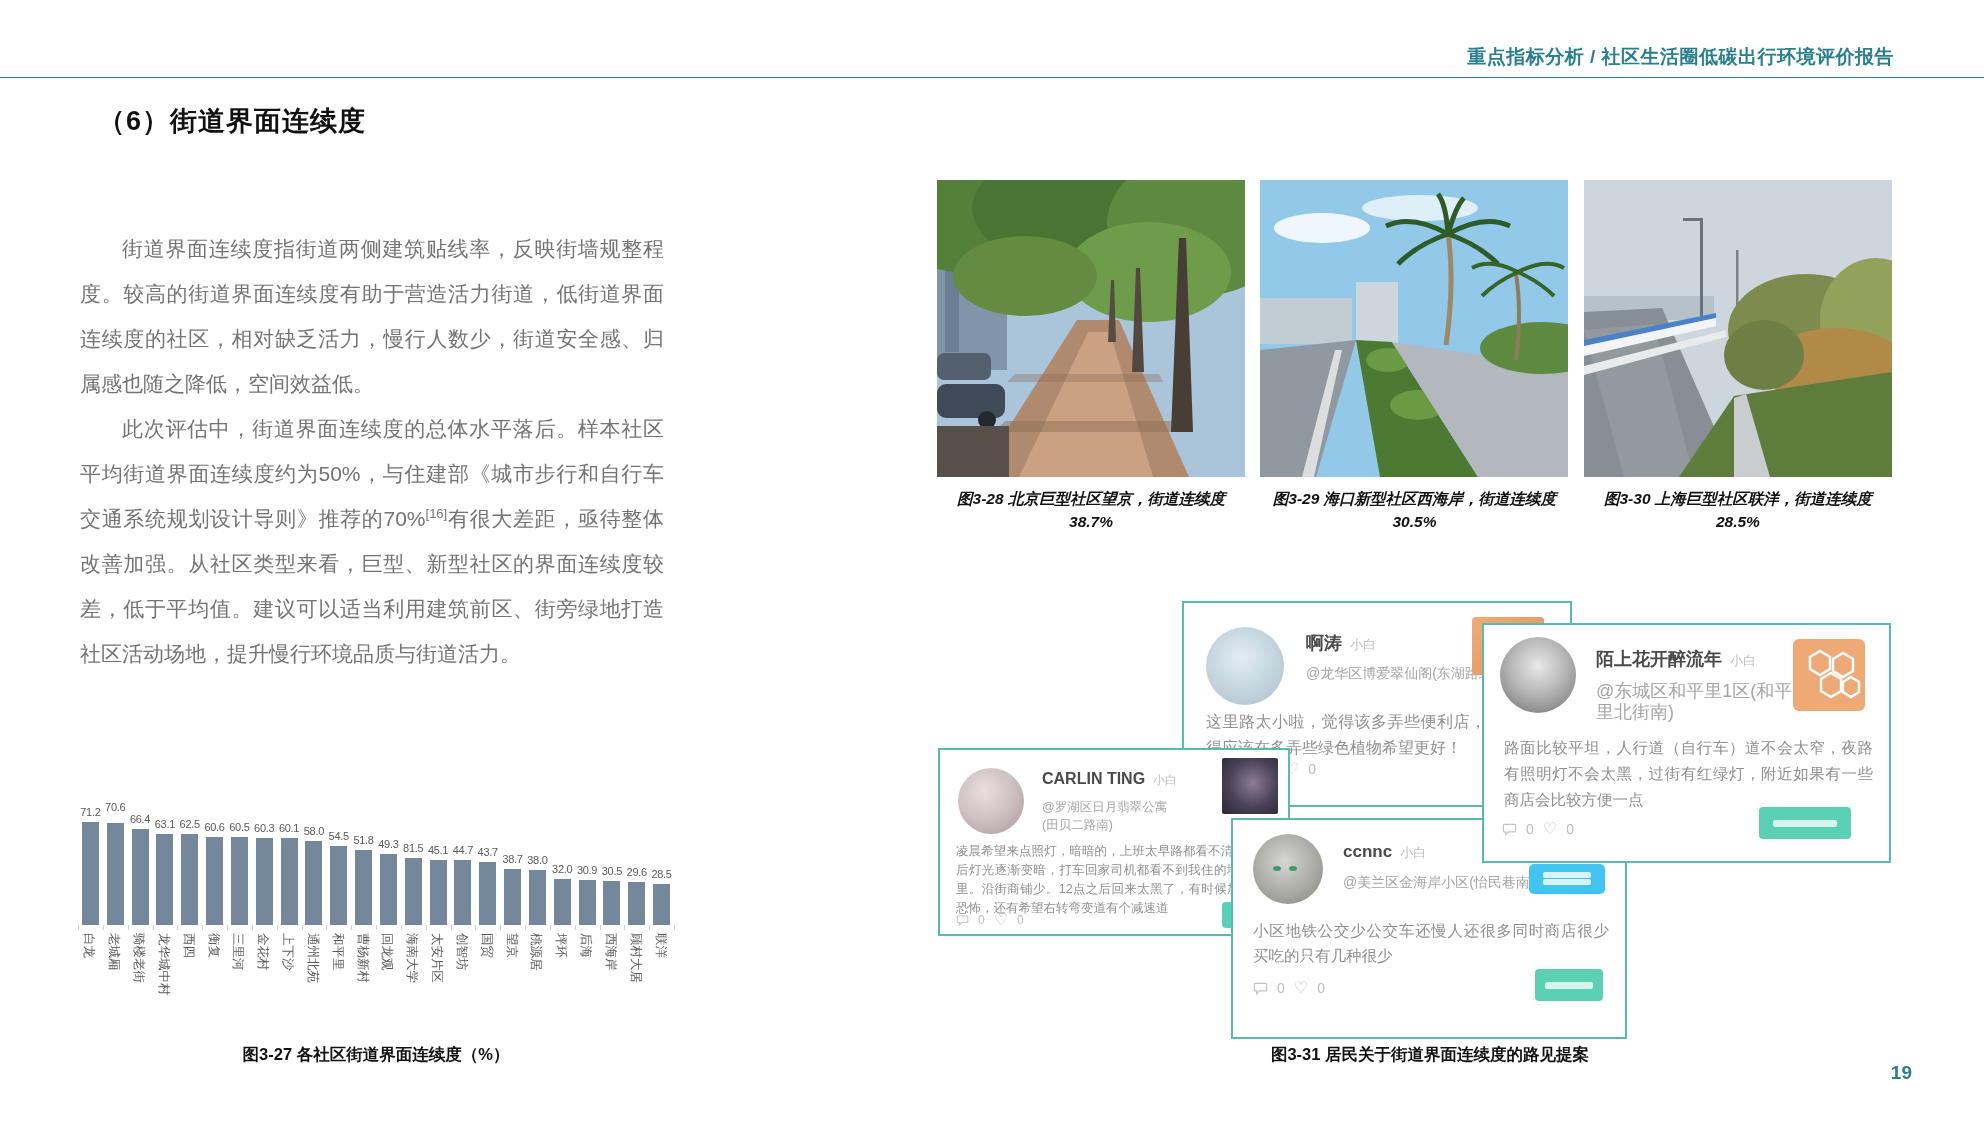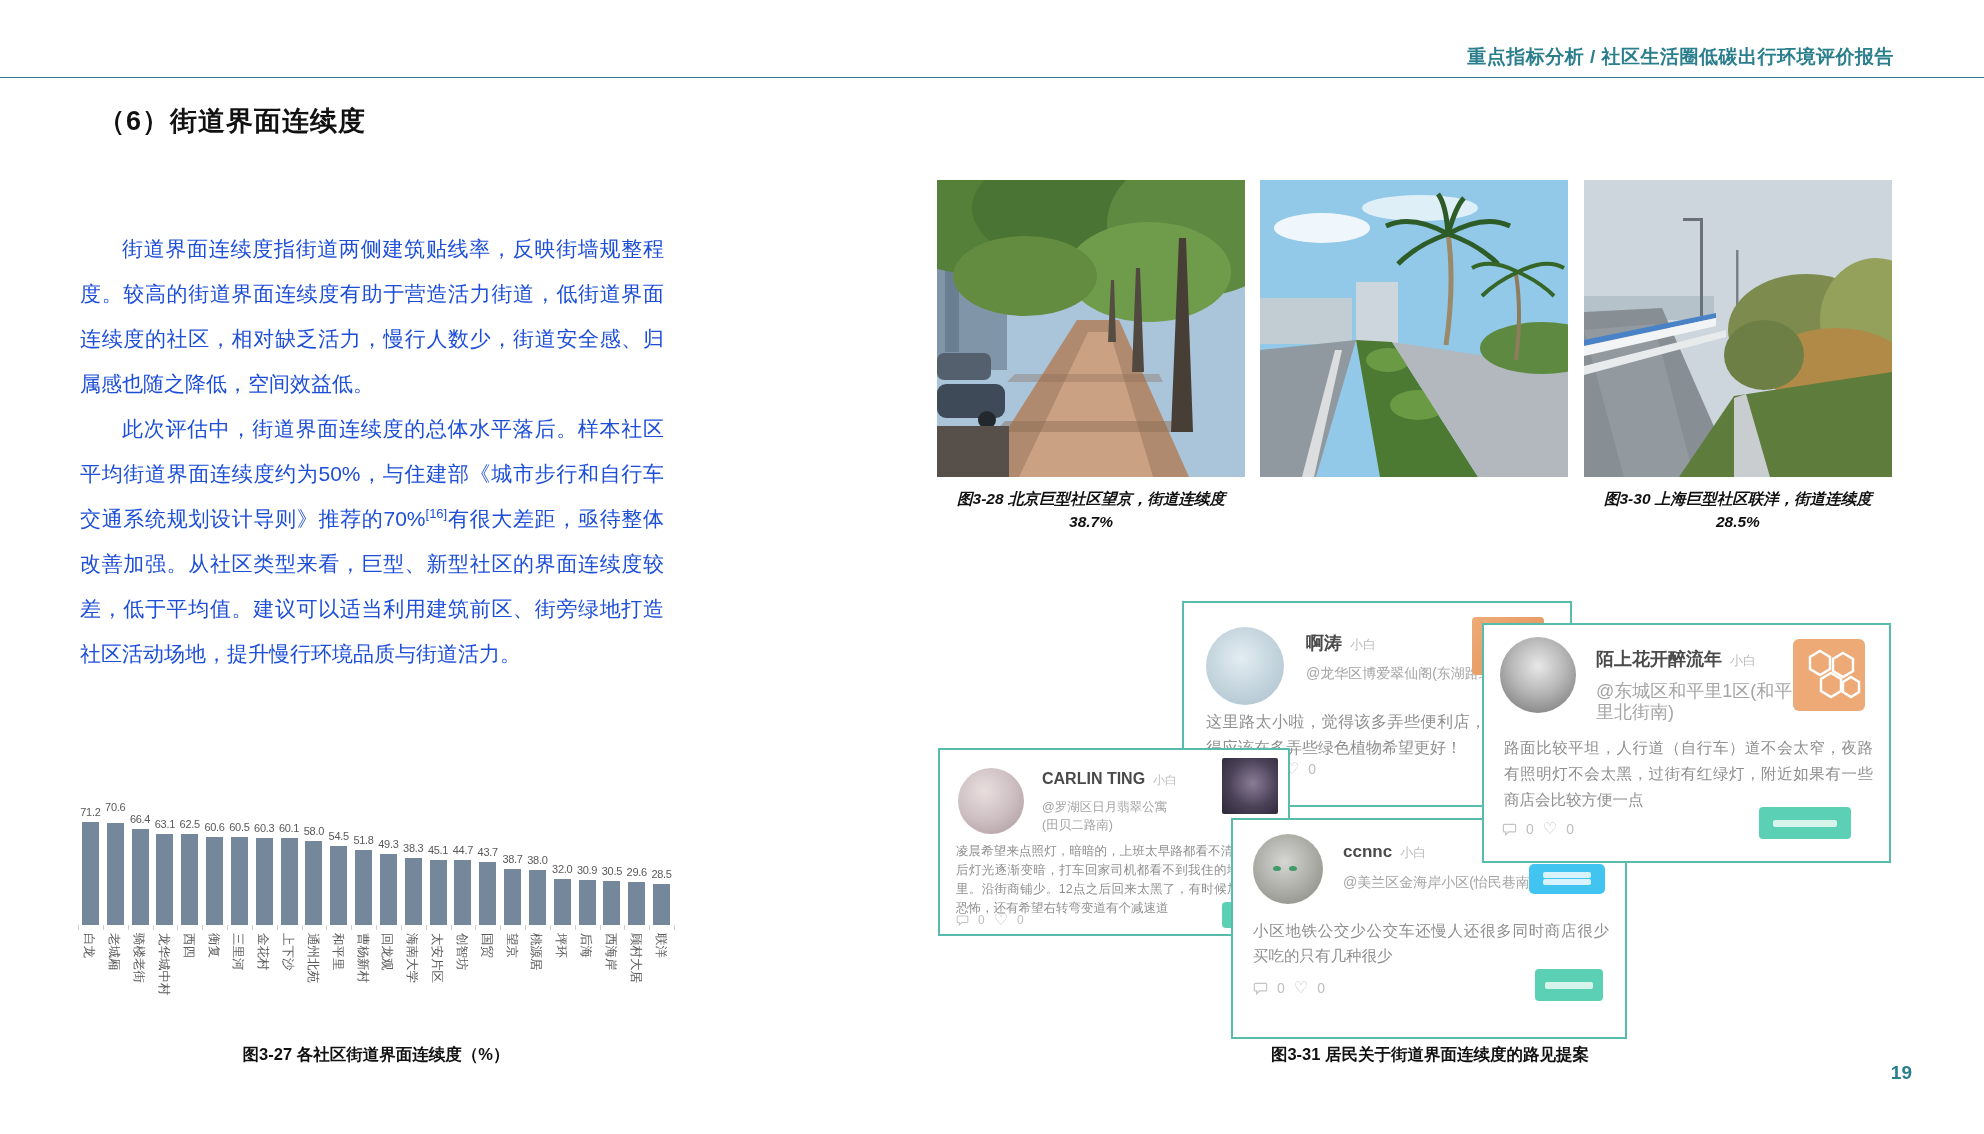--- a/index.html
+++ b/index.html
@@ -6,21 +6,21 @@
   html,body { width:1984px; height:1134px; background:#ffffff; font-family:"Liberation Sans","DejaVu Sans",sans-serif; }
   .page { position:relative; width:1984px; height:1134px; background:#fff; overflow:hidden; }
 
   
   .hdr { position:absolute; top:44px; left:0; right:90px; text-align:right;
          font-size:19px; font-weight:bold; color:#2b7f8c; letter-spacing:.5px; }
   .hdr-rule { position:absolute; top:77px; left:0; width:1984px; height:0; border-top:1.5px solid #2b7f8c; }
 
   
   .sec-title { position:absolute; left:98px; top:103px; font-size:27px; font-weight:bold; color:#111; letter-spacing:1px; }
-  .bodytext { position:absolute; left:80px; top:226px; width:584px; color:#1d4ed8;
+  .bodytext { position:absolute; left:80px; top:226px; width:584px; color:#737373;
               font-size:21px; line-height:45px; text-align:justify; }
   .bodytext p { text-indent:2em; margin:0; }
   .bodytext sup { font-size:13px; vertical-align:super; line-height:0; }
 
   
   .chart { position:absolute; left:78px; top:780px; width:596px; height:250px; }
   .bar { position:absolute; }
   .bar-val { position:absolute; font-size:11px; color:#595959; text-align:center; letter-spacing:-.3px; white-space:nowrap; }
   .bar-cat { position:absolute; font-size:12.5px; color:#595959; white-space:nowrap;
              transform:rotate(90deg); transform-origin:0 0; }
@@ -181,21 +181,21 @@
       <div class="bar" style="left: 252.2px; top: 66px; width: 17px; height: 79px; background: rgb(117, 135, 154);"></div>
       <div class="bar-val" style="left: 242.3px; top: 50px; width: 36.8px;">54.5</div>
       <div class="bar-cat" style="left: 267.8px; top: 153px;">和平里</div>
       <div class="bar" style="left: 277.1px; top: 69.9px; width: 17px; height: 75.1px; background: rgb(117, 135, 154);"></div>
       <div class="bar-val" style="left: 267.2px; top: 53.9px; width: 36.8px;">51.8</div>
       <div class="bar-cat" style="left: 292.6px; top: 153px;">曹杨新村</div>
       <div class="bar" style="left: 301.9px; top: 73.5px; width: 17px; height: 71.5px; background: rgb(117, 135, 154);"></div>
       <div class="bar-val" style="left: 292px; top: 57.5px; width: 36.8px;">49.3</div>
       <div class="bar-cat" style="left: 317.4px; top: 153px;">回龙观</div>
       <div class="bar" style="left: 326.8px; top: 78.2px; width: 17px; height: 66.8px; background: rgb(117, 135, 154);"></div>
-      <div class="bar-val" style="left: 316.8px; top: 62.2px; width: 36.8px;">38.3</div>
+      <div class="bar-val" style="left: 316.8px; top: 62.2px; width: 36.8px;">81.5</div>
       <div class="bar-cat" style="left: 342.3px; top: 153px;">海南大学</div>
       <div class="bar" style="left: 351.6px; top: 79.6px; width: 17px; height: 65.4px; background: rgb(117, 135, 154);"></div>
       <div class="bar-val" style="left: 341.7px; top: 63.6px; width: 36.8px;">45.1</div>
       <div class="bar-cat" style="left: 367.1px; top: 153px;">太安片区</div>
       <div class="bar" style="left: 376.4px; top: 80.2px; width: 17px; height: 64.8px; background: rgb(117, 135, 154);"></div>
       <div class="bar-val" style="left: 366.5px; top: 64.2px; width: 36.8px;">44.7</div>
       <div class="bar-cat" style="left: 391.9px; top: 153px;">创智坊</div>
       <div class="bar" style="left: 401.3px; top: 81.6px; width: 17px; height: 63.4px; background: rgb(117, 135, 154);"></div>
       <div class="bar-val" style="left: 391.3px; top: 65.6px; width: 36.8px;">43.7</div>
       <div class="bar-cat" style="left: 416.8px; top: 153px;">国贸</div>
@@ -276,20 +276,21 @@
           </g>
           <path d="M256,180 q6,-48 0,-86" stroke="#8d7d5d" stroke-width="4" fill="none"></path>
           <g stroke="#356628" stroke-width="4" fill="none">
             <path d="M258,92 q-28,-14 -46,-4"></path>
               <path d="M258,92 q28,-14 46,-4"></path>
             <path d="M258,92 q-22,10 -36,24"></path>
               <path d="M258,92 q22,10 36,24"></path>
           </g>
         </svg>
       </div>
+      <div class="photo-cap">图3-29 海口新型社区西海岸，街道连续度30.5%</div>
     </div>
     <div class="photo-block">
       <div class="photo">
         <svg viewBox="0 0 308 297" preserveAspectRatio="none">
           <rect width="308" height="297" fill="#ccd6dc"></rect>
           <rect x="0" y="116" width="130" height="24" fill="#b6c2ca"></rect>
           <polygon points="0,132 78,128 152,297 0,297" fill="#878e94"></polygon>
           <polygon points="0,150 70,144 110,297 40,297" fill="#929aa0"></polygon>
           <polygon points="0,160 132,133 132,138 0,166" fill="#4a82c8"></polygon>
           <polygon points="0,166 132,138 132,146 0,176" fill="#f2f4f5"></polygon>

